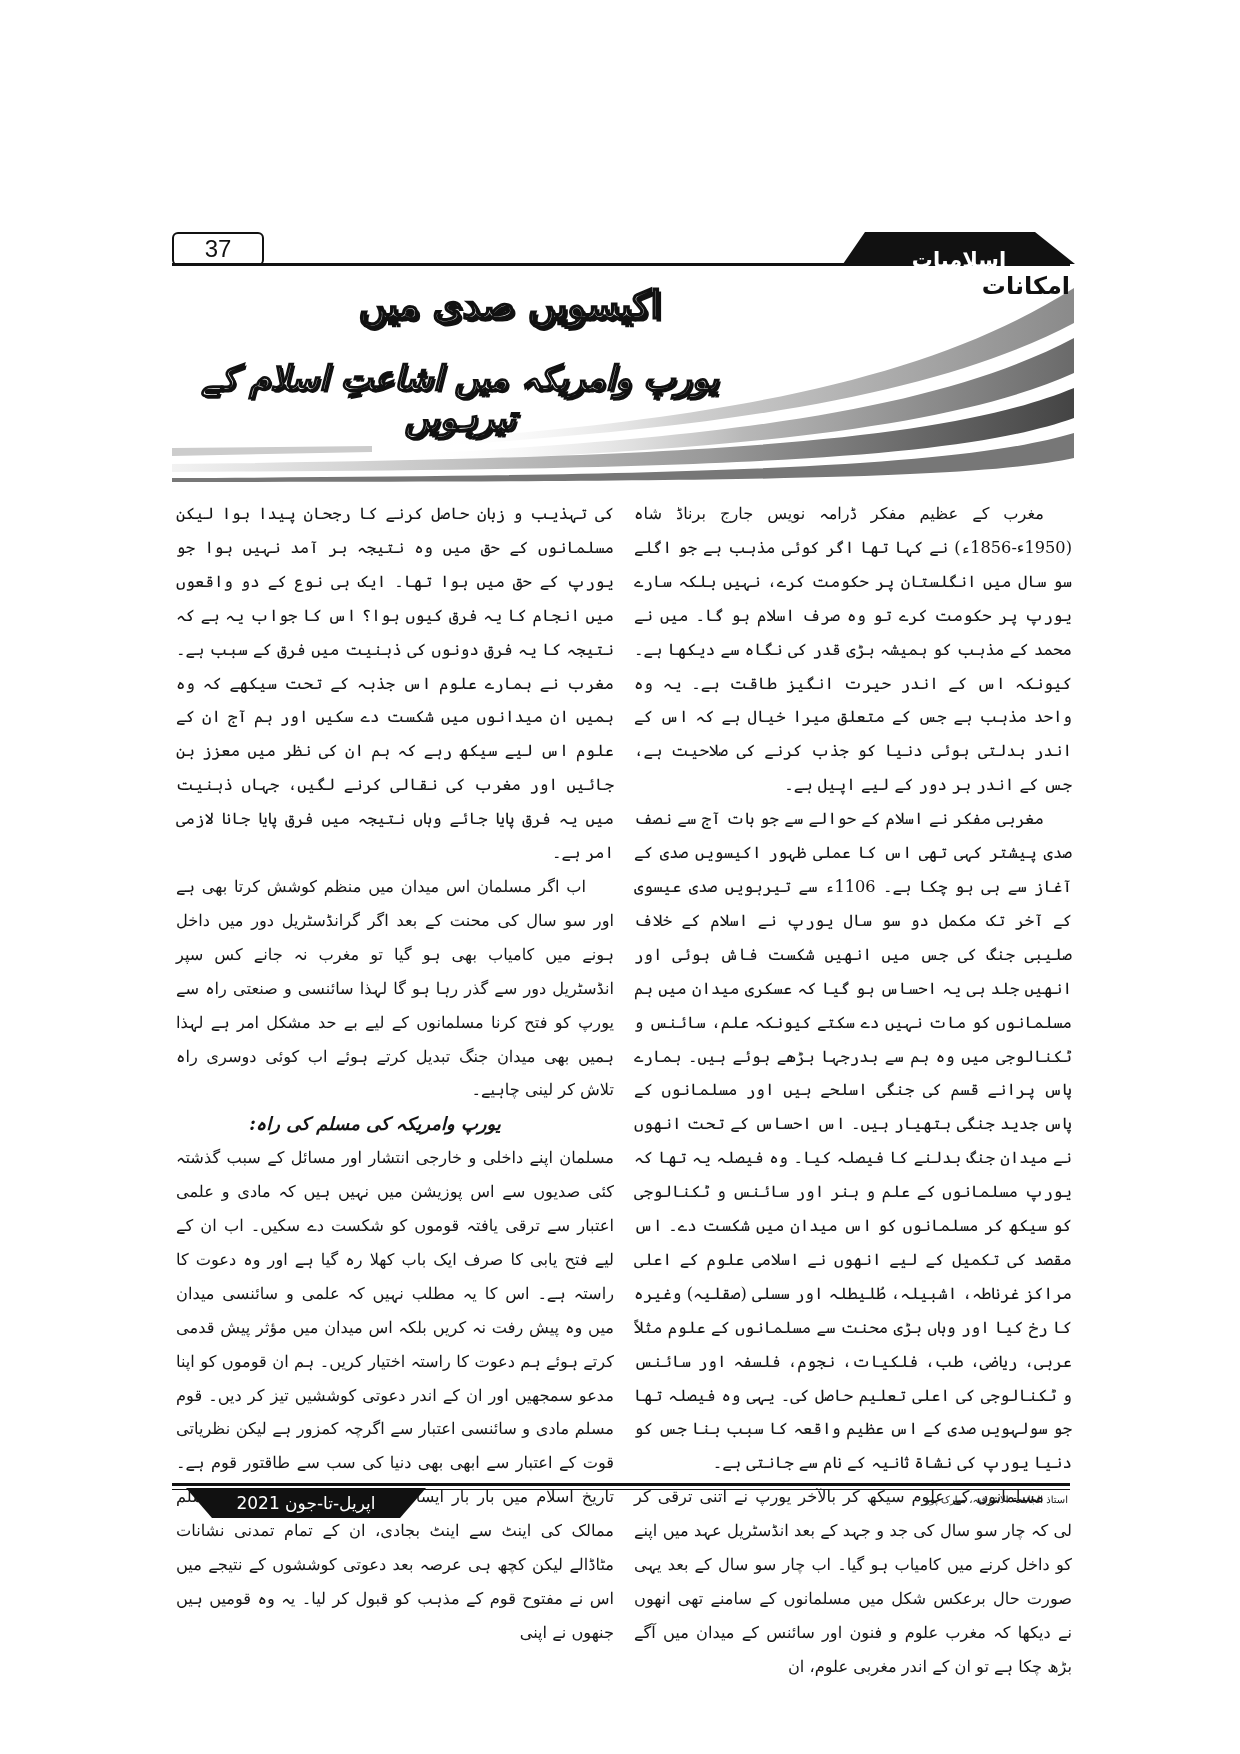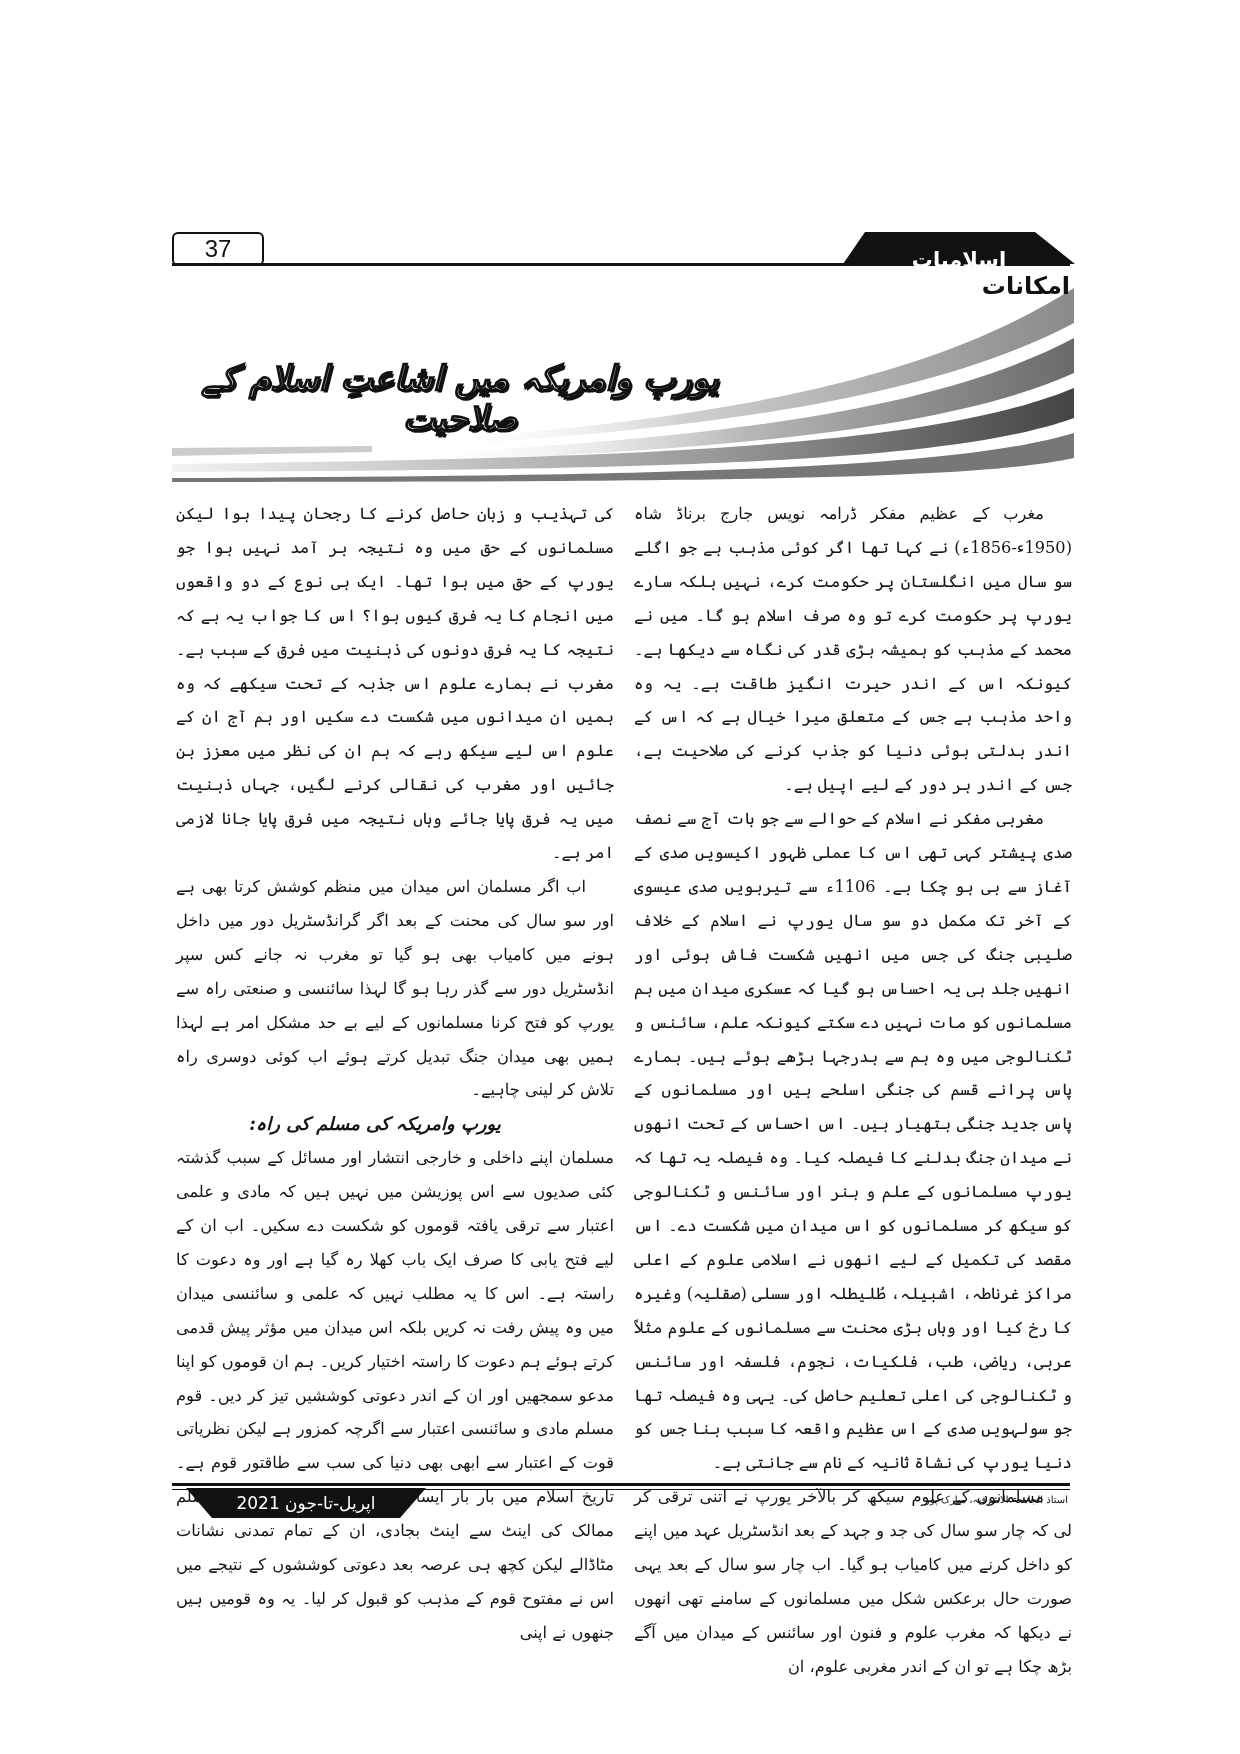--- a/index.html
+++ b/index.html
@@ -88,21 +88,22 @@
       </linearGradient>
     </defs>
     <path d="M902,20 C760,110 560,150 260,172 L260,178 C560,160 770,125 902,55 Z" fill="url(#g1)"></path>
     <path d="M902,70 C770,140 560,170 240,186 L240,194 C560,182 780,160 902,105 Z" fill="url(#g2)"></path>
     <path d="M902,120 C780,170 560,190 0,196 L0,204 C560,202 790,190 902,150 Z" fill="url(#g3)"></path>
     <path d="M902,165 C800,195 600,208 0,210 L0,214 C600,214 810,210 902,190 Z" fill="#777"></path>
     <path d="M0,180 L200,178 L200,184 L0,188 Z" fill="#ccc"></path>
   </svg>
 
   <div class="subject-label">امکانات</div>
-  <div class="title-2">یورپ وامریکہ میں اشاعتِ اسلام کے صلاحیت</div>
+  <div class="title-1">اکیسویں صدی میں</div>
+  <div class="title-2">یورپ وامریکہ میں اشاعتِ اسلام کے تیرہویں</div>
 
   <div class="col col-right">
     <p class="indent">مغرب کے عظیم مفکر ڈرامہ نویس جارج برناڈ شاہ (1950ء-1856ء) نے کہا تھا اگر کوئی مذہب ہے جو اگلے سو سال میں انگلستان پر حکومت کرے، نہیں بلکہ سارے یورپ پر حکومت کرے تو وہ صرف اسلام ہو گا۔ میں نے محمد کے مذہب کو ہمیشہ بڑی قدر کی نگاہ سے دیکھا ہے۔ کیونکہ اس کے اندر حیرت انگیز طاقت ہے۔ یہ وہ واحد مذہب ہے جس کے متعلق میرا خیال ہے کہ اس کے اندر بدلتی ہوئی دنیا کو جذب کرنے کی صلاحیت ہے، جس کے اندر ہر دور کے لیے اپیل ہے۔</p>
     <p class="indent">مغربی مفکر نے اسلام کے حوالے سے جو بات آج سے نصف صدی پیشتر کہی تھی اس کا عملی ظہور اکیسویں صدی کے آغاز سے ہی ہو چکا ہے۔ 1106ء سے تیرہویں صدی عیسوی کے آخر تک مکمل دو سو سال یورپ نے اسلام کے خلاف صلیبی جنگ کی جس میں انھیں شکست فاش ہوئی اور انھیں جلد ہی یہ احساس ہو گیا کہ عسکری میدان میں ہم مسلمانوں کو مات نہیں دے سکتے کیونکہ علم، سائنس و ٹکنالوجی میں وہ ہم سے بدرجہا بڑھے ہوئے ہیں۔ ہمارے پاس پرانے قسم کی جنگی اسلحے ہیں اور مسلمانوں کے پاس جدید جنگی ہتھیار ہیں۔ اس احساس کے تحت انھوں نے میدان جنگ بدلنے کا فیصلہ کیا۔ وہ فیصلہ یہ تھا کہ یورپ مسلمانوں کے علم و ہنر اور سائنس و ٹکنالوجی کو سیکھ کر مسلمانوں کو اس میدان میں شکست دے۔ اس مقصد کی تکمیل کے لیے انھوں نے اسلامی علوم کے اعلی مراکز غرناطہ، اشبیلہ، طُلیطلہ اور سسلی (صقلیہ) وغیرہ کا رخ کیا اور وہاں بڑی محنت سے مسلمانوں کے علوم مثلاً عربی، ریاضی، طب، فلکیات، نجوم، فلسفہ اور سائنس و ٹکنالوجی کی اعلی تعلیم حاصل کی۔ یہی وہ فیصلہ تھا جو سولہویں صدی کے اس عظیم واقعہ کا سبب بنا جس کو دنیا یورپ کی نشاۃ ثانیہ کے نام سے جانتی ہے۔</p>
     <p class="indent">مسلمانوں کے علوم سیکھ کر بالآخر یورپ نے اتنی ترقی کر لی کہ چار سو سال کی جد و جہد کے بعد انڈسٹریل عہد میں اپنے کو داخل کرنے میں کامیاب ہو گیا۔ اب چار سو سال کے بعد یہی صورت حال برعکس شکل میں مسلمانوں کے سامنے تھی انھوں نے دیکھا کہ مغرب علوم و فنون اور سائنس کے میدان میں آگے بڑھ چکا ہے تو ان کے اندر مغربی علوم، ان</p>
   </div>
 
   <div class="col col-left">
     <p>کی تہذیب و زبان حاصل کرنے کا رجحان پیدا ہوا لیکن مسلمانوں کے حق میں وہ نتیجہ بر آمد نہیں ہوا جو یورپ کے حق میں ہوا تھا۔ ایک ہی نوع کے دو واقعوں میں انجام کا یہ فرق کیوں ہوا؟ اس کا جواب یہ ہے کہ نتیجہ کا یہ فرق دونوں کی ذہنیت میں فرق کے سبب ہے۔ مغرب نے ہمارے علوم اس جذبہ کے تحت سیکھے کہ وہ ہمیں ان میدانوں میں شکست دے سکیں اور ہم آج ان کے علوم اس لیے سیکھ رہے کہ ہم ان کی نظر میں معزز بن جائیں اور مغرب کی نقالی کرنے لگیں، جہاں ذہنیت میں یہ فرق پایا جائے وہاں نتیجہ میں فرق پایا جانا لازمی امر ہے۔</p>
     <p class="indent">اب اگر مسلمان اس میدان میں منظم کوشش کرتا بھی ہے اور سو سال کی محنت کے بعد اگر گرانڈسٹریل دور میں داخل ہونے میں کامیاب بھی ہو گیا تو مغرب نہ جانے کس سپر انڈسٹریل دور سے گذر رہا ہو گا لہذا سائنسی و صنعتی راہ سے یورپ کو فتح کرنا مسلمانوں کے لیے بے حد مشکل امر ہے لہذا ہمیں بھی میدان جنگ تبدیل کرتے ہوئے اب کوئی دوسری راہ تلاش کر لینی چاہیے۔</p>

